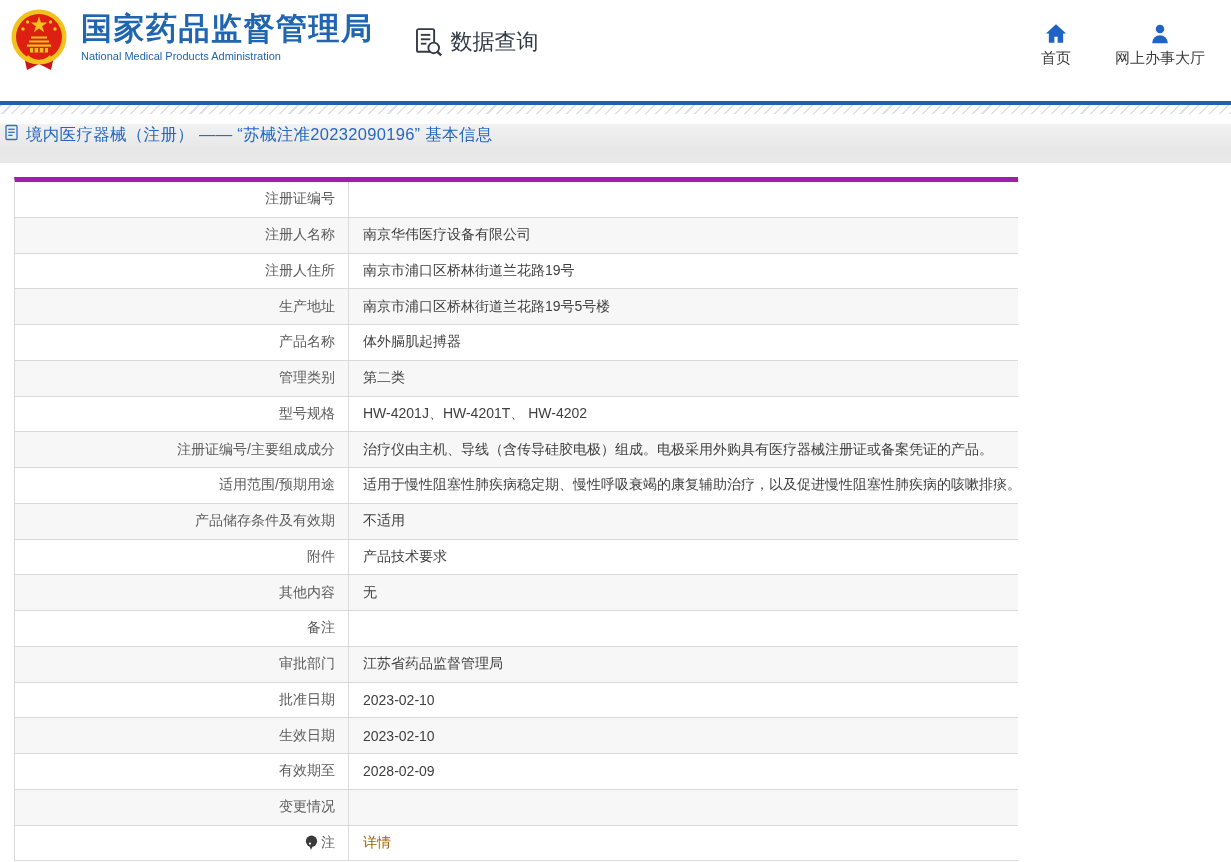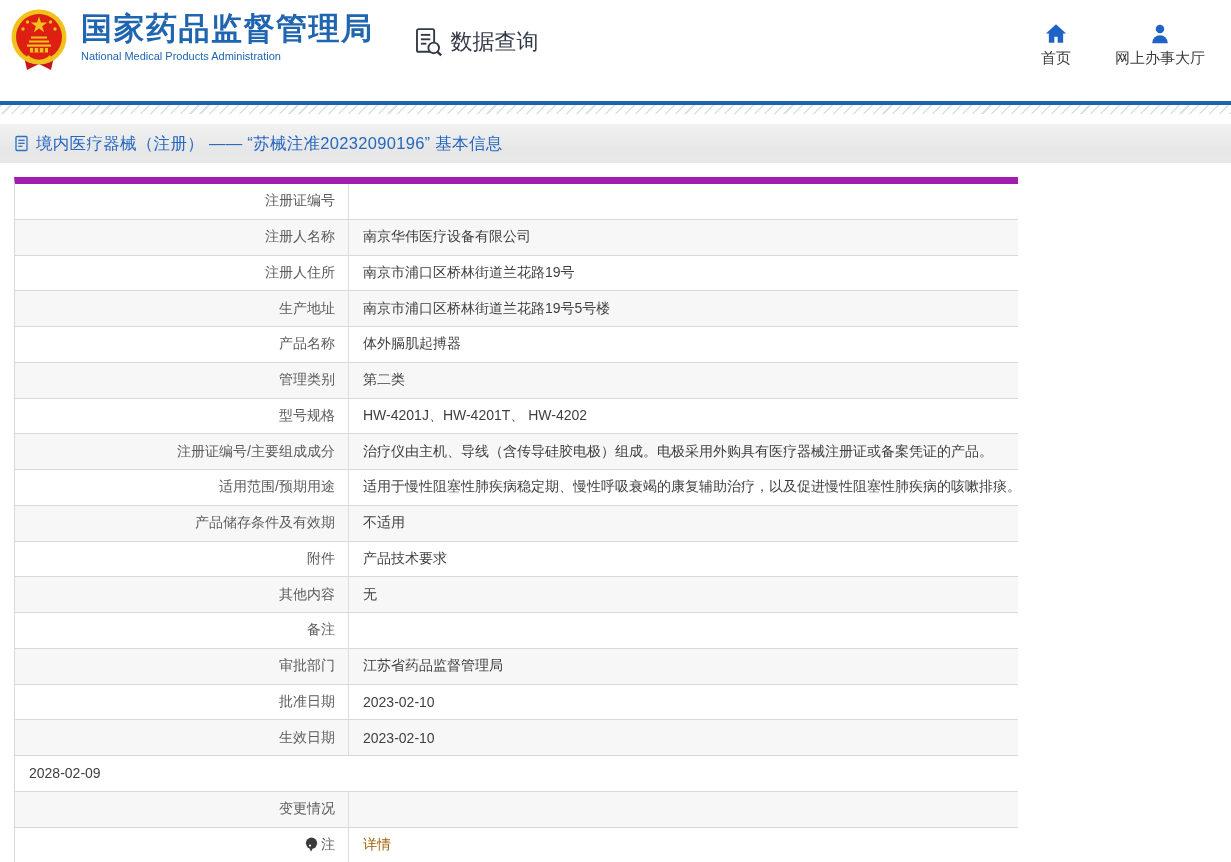--- a/index.html
+++ b/index.html
@@ -17,28 +17,28 @@
   .top-nav { margin-left: auto; display: flex; gap: 44px; margin-top: 23px; padding-right: 26px; }
   .nav-item { display: flex; flex-direction: column; align-items: center; gap: 5px;
     font-size: 15px; color: #3d3d3d; cursor: pointer; white-space: nowrap; }
 
   
   .blue-bar { height: 4px; background: #1c64ae; }
   .hatch-band { height: 9px; background:
     repeating-linear-gradient(135deg, #dbe1ea 0px, #dbe1ea 1.5px, transparent 1.5px, transparent 7px); }
 
   
-  .title-bar { margin-top: 10px; height: 39px; display: flex; align-items: center;
-    padding-left: 14px; gap: 7px;
+  .title-bar { margin-top: 10px; height: 39px; display: flex; 
+    padding-left: 4px; gap: 7px;
     background: linear-gradient(180deg, #f2f2f2 0%, #e7e7e7 60%, #e9e9e9 100%); }
   .title-text { font-size: 16.5px; color: #2667c0; letter-spacing: 0.3px; }
 
   
   .info-table { margin: 14px 0 0 14px; width: 1004px;
-    border-top: 7px solid #a21caf; border-left: 1px solid #d9d9d9; }
+    border-top: 5px solid #a21caf; border-left: 1px solid #d9d9d9; }
   .t-row { display: flex; height: 35.75px; border-bottom: 1px solid #d9d9d9; background: #fff; }
   .t-row:nth-child(even) { background: #f7f7f7; }
   .cell-label { width: 334px; flex: 0 0 auto; display: flex; align-items: center;
     justify-content: flex-end; gap: 3px; padding-right: 13px; font-size: 14px; color: #5c5c5c;
     border-right: 1px solid #dcdcdc; }
   .cell-value { flex: 1; display: flex; align-items: center; padding-left: 14px;
     font-size: 14px; color: #3f3f3f; overflow: hidden; white-space: nowrap; }
   .detail-link { color: #a16207; text-decoration: none; cursor: pointer; }
 </style>
 </head>
@@ -255,20 +255,23 @@
   <div class="t-row">
     <div class="cell-label">
       <span>生效日期</span>
     </div>
     <div class="cell-value">
         <span>2023-02-10</span>
       </div>
   </div>
 
   <div class="t-row">
+    <div class="cell-label">
+      <span>有效期至</span>
+    </div>
     <div class="cell-value">
         <span>2028-02-09</span>
       </div>
   </div>
 
   <div class="t-row">
     <div class="cell-label">
       <span>变更情况</span>
     </div>
     <div class="cell-value">

